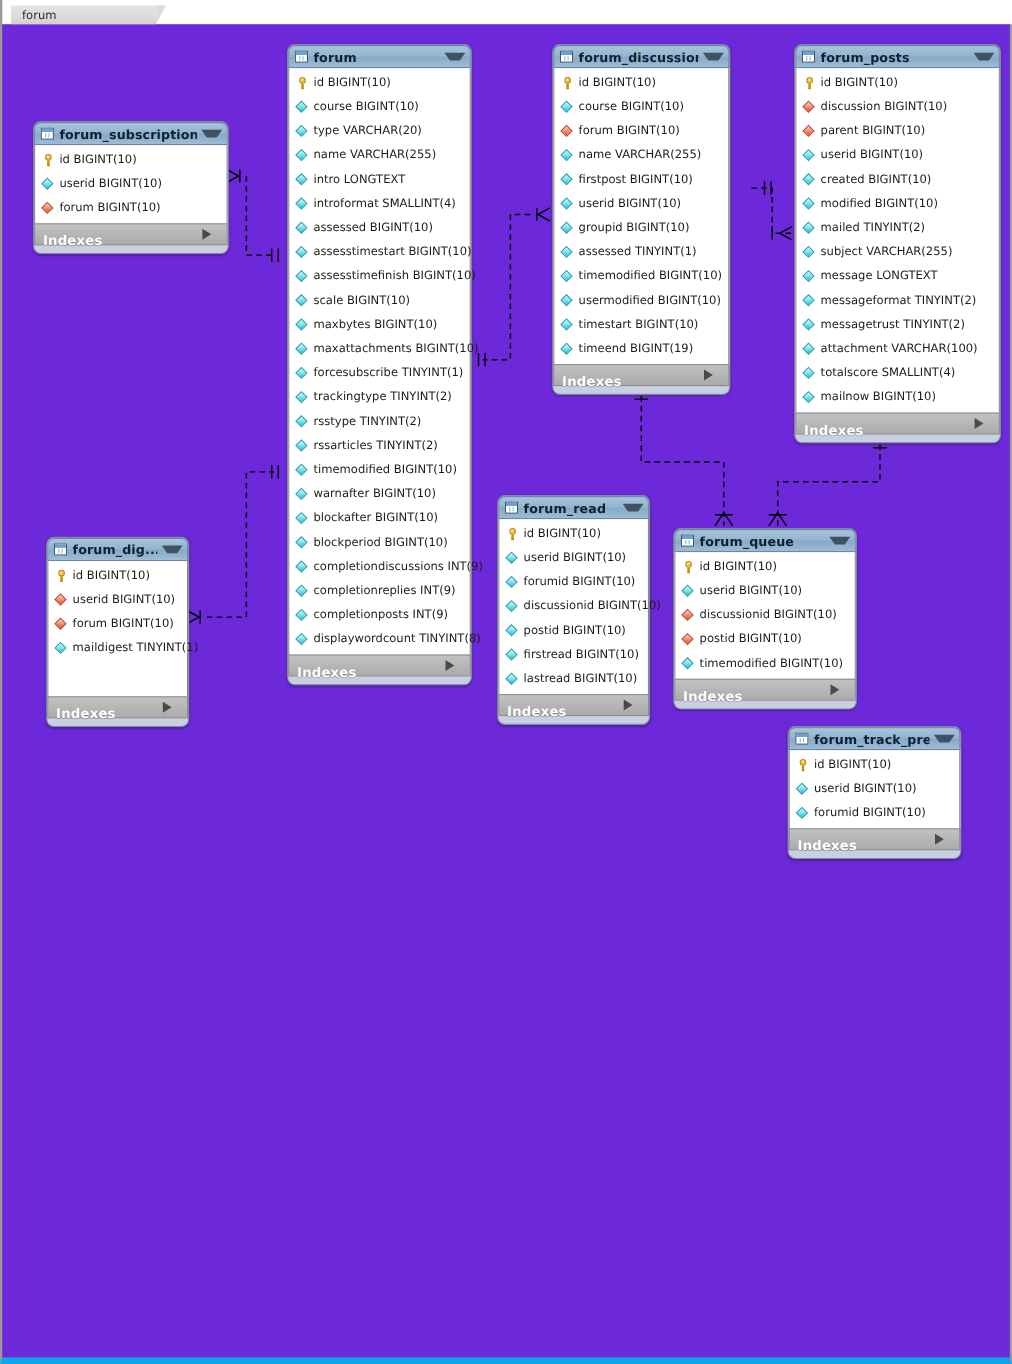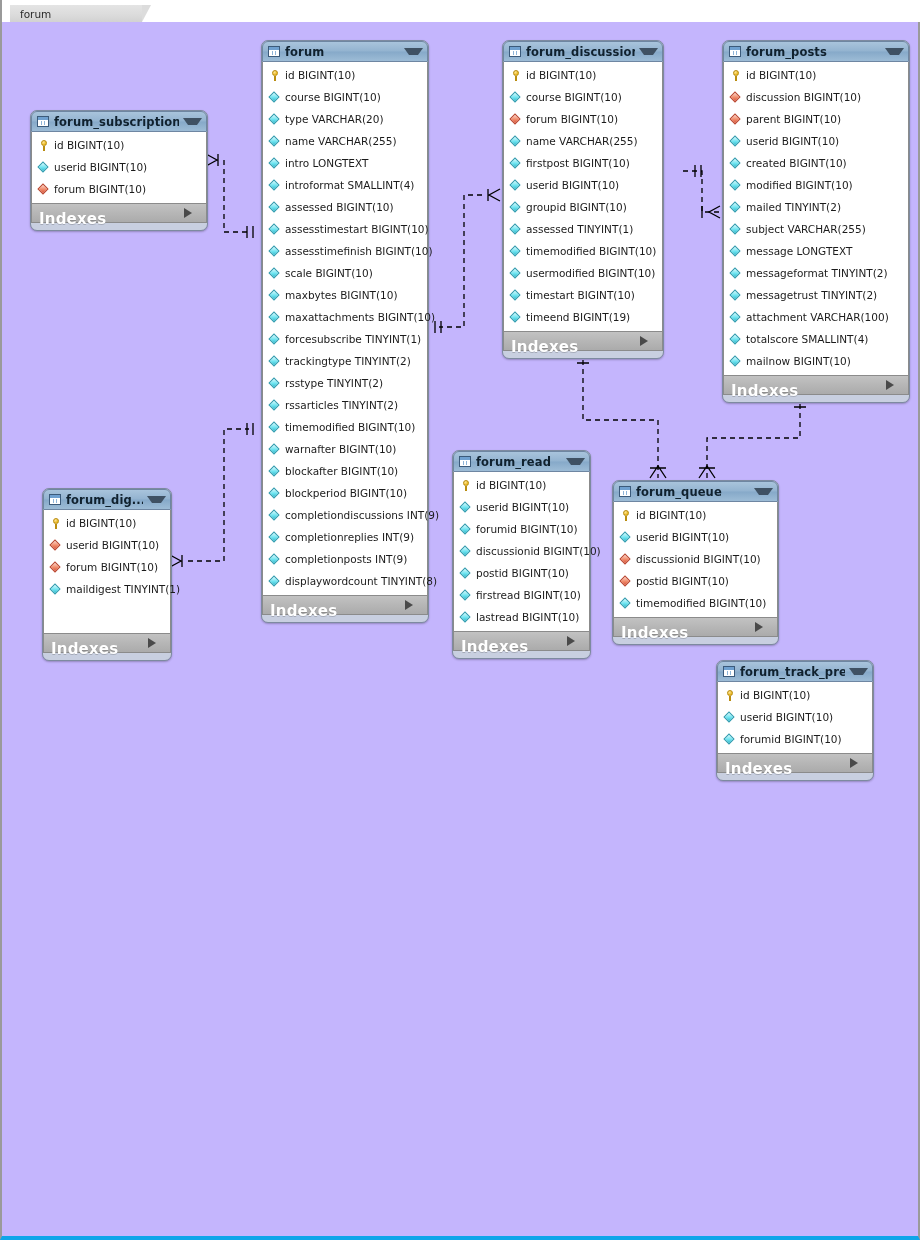--- a/index.html
+++ b/index.html
@@ -5,24 +5,24 @@
   html,body{margin:0;padding:0;}
   body{
     width:920px;height:1240px;
     background:#eceefb;
     font-family:"DejaVu Sans","Liberation Sans",sans-serif;
     position:relative;overflow:hidden;
   }
   
   #canvas{
     position:absolute;left:0;top:0;width:920px;height:1240px;
-    background:#c4b5fd;
+    background:#6d28d9;
     border-left:2px solid #9a9a9a;
     border-right:2px solid #9a9a9a;
-    border-bottom:4px solid #0ea5e9;
+    border-bottom:6px solid #0ea5e9;
     box-sizing:border-box;
   }
   
   #tabstrip{
     position:absolute;left:0;top:0;width:920px;height:22px;
     background:#ffffff;
   }
   #tab{
     position:absolute;left:8px;top:5px;height:17px;width:132px;
     background:linear-gradient(to bottom,#e4e4e4 0%,#dcdcdc 55%,#d2d2d2 100%);
@@ -127,21 +127,21 @@
     border:1px solid #b8432c;
   }
   .tbl-idx{
     height:20px;
     background:linear-gradient(to bottom,#c2c2c2 0%,#b6b6b6 50%,#ababab 100%);
     border:1px solid #8b8b8b;
     display:flex;align-items:center;
     padding:0 6px 0 7px;box-sizing:border-box;
   }
   .idx-lbl{
-    font-size:15px;font-weight:bold;color:#ffffff;
+    font-size:12px;font-weight:bold;color:#ffffff;
     flex:1 1 auto;letter-spacing:.2px;
     text-shadow:0 1px 0 rgba(0,0,0,.18);
     margin-top:11px;
   }
   .idx-arrow{
     width:0;height:0;flex:0 0 8px;
     border-top:5px solid transparent;
     border-bottom:5px solid transparent;
     border-left:8px solid #4a4a4a;
   }

